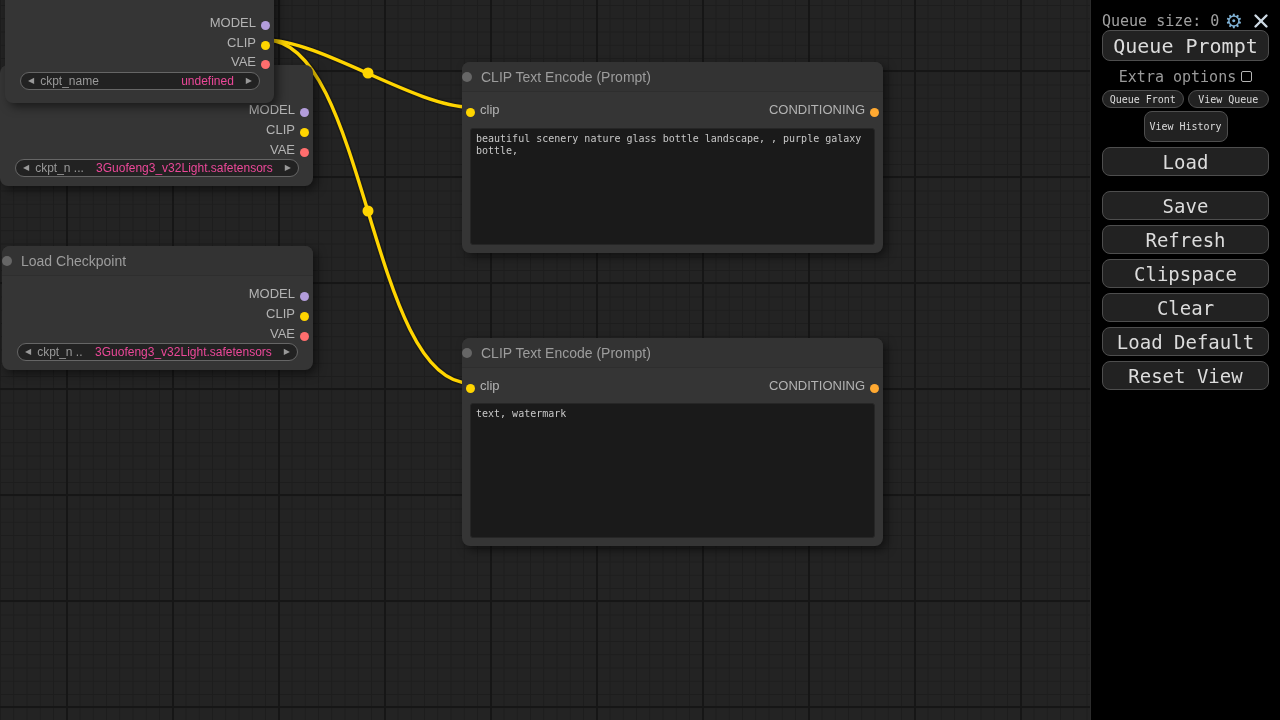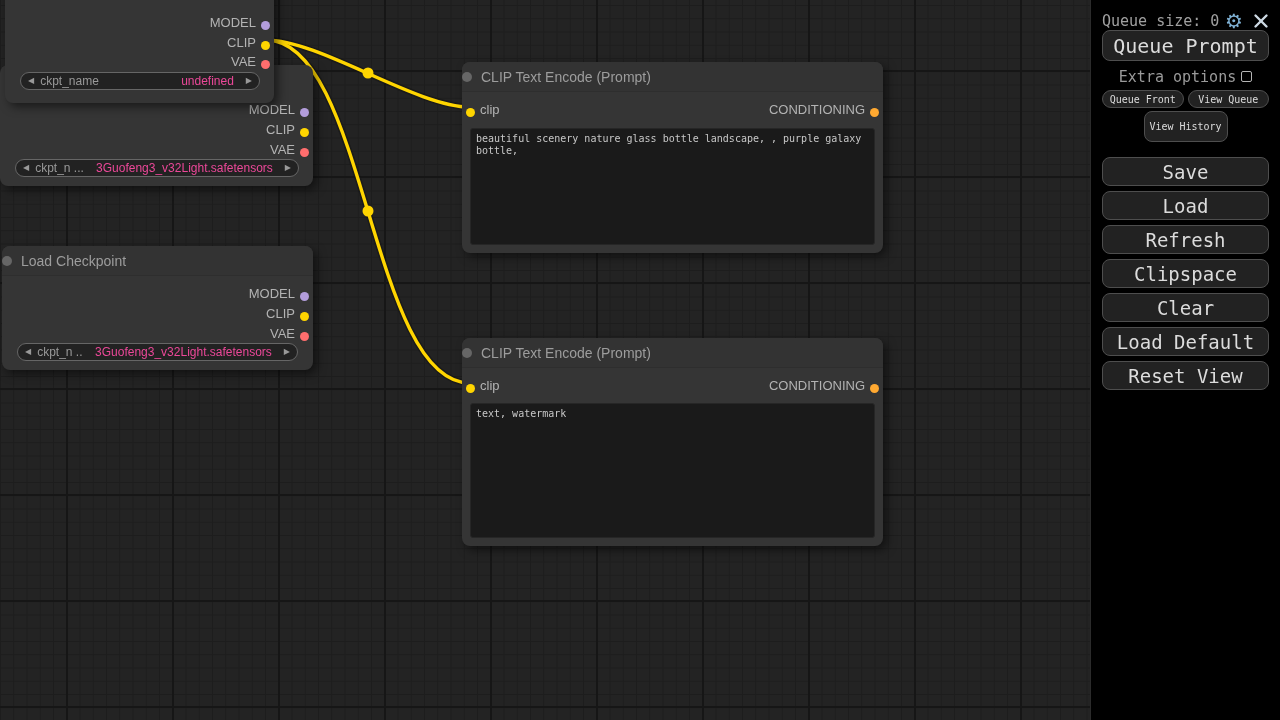--- a/index.html
+++ b/index.html
@@ -226,20 +226,20 @@
     <span class="checkbox"></span>
   </div>
 
   <div class="small-row">
     <div class="btn btn-small">Queue Front</div>
     <div class="btn btn-small">View Queue</div>
   </div>
 
   <div class="btn btn-history">View History</div>
 
+  <div class="btn btn-main">Load</div>
   <div class="btn btn-main btn-save">Save</div>
-  <div class="btn btn-main">Load</div>
   <div class="btn btn-main">Refresh</div>
   <div class="btn btn-main">Clipspace</div>
   <div class="btn btn-main">Clear</div>
   <div class="btn btn-main">Load Default</div>
   <div class="btn btn-main">Reset View</div>
 </div>
 
 </body></html>

